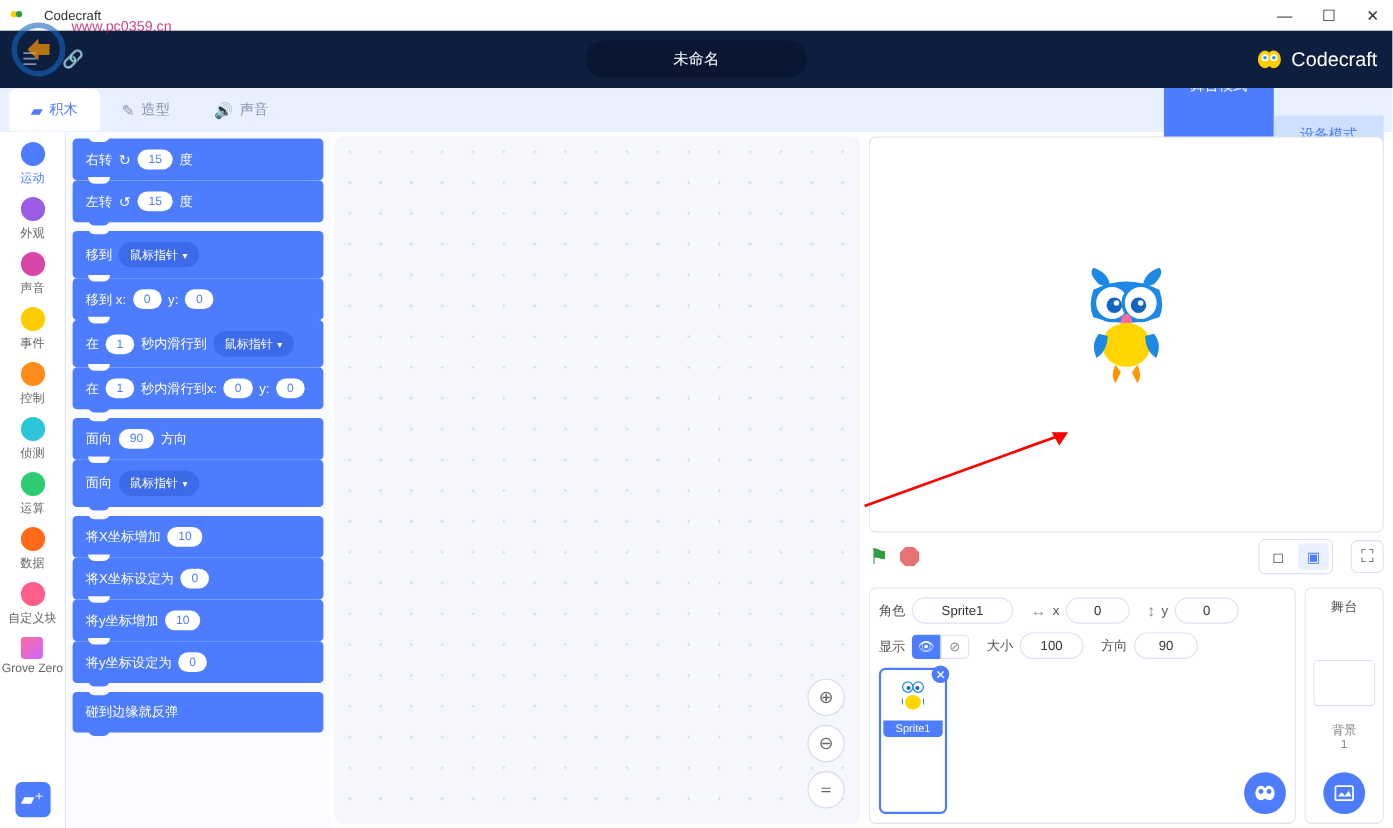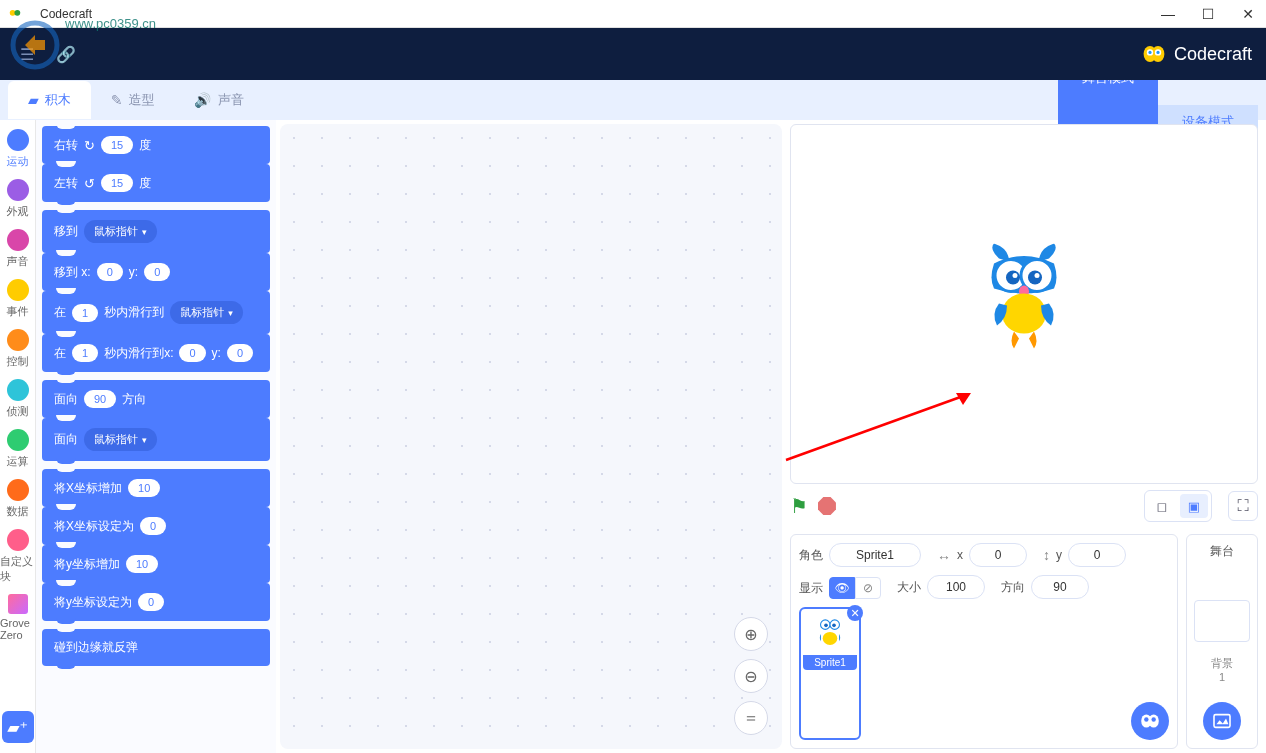--- a/index.html
+++ b/index.html
@@ -6,42 +6,42 @@
 body { background: #fff; overflow: hidden; width: 1266px; height: 753px; }
 
 .titlebar { height: 28px; background: #fff; display: flex; align-items: center; padding: 0 8px; border-bottom: 1px solid #e0e0e0; }
 .titlebar-title { font-size: 12px; color: #333; margin-left: 18px; }
 .titlebar-icon { width: 14px; height: 14px; }
 .win-controls { margin-left: auto; display: flex; gap: 20px; font-size: 14px; color: #333; }
 .win-btn { width: 20px; text-align: center; cursor: pointer; }
 
 .watermark { position: absolute; top: 20px; left: 10px; z-index: 1000; pointer-events: none; }
 .watermark-text { font-size: 28px; font-weight: bold; color: #1565c0; opacity: 0.7; }
-.watermark-url { font-size: 13px; color: #0f766e; opacity: 0.8; margin-top: -4px; margin-left: 55px; }
+.watermark-url { font-size: 13px; color: #be185d; opacity: 0.8; margin-top: -4px; margin-left: 55px; }
 .watermark-logo { position: absolute; top: 0; left: 0; width: 50px; height: 50px; }
 
 .topbar { height: 52px; background: #0e1e3f; display: flex; align-items: center; padding: 0 14px; position: relative; }
 .topbar-left { display: flex; gap: 10px; align-items: center; }
 .topbar-icon { color: #7a8db3; font-size: 16px; cursor: pointer; padding: 6px; }
 .project-name { position: absolute; left: 50%; transform: translateX(-50%); background: #0a1733; color: #fff; padding: 8px 80px; border-radius: 18px; font-size: 14px; }
 .brand { margin-left: auto; display: flex; align-items: center; gap: 8px; color: #fff; font-size: 18px; font-weight: 500; }
 .brand-icon { width: 24px; height: 20px; }
 
 .tabs-row { height: 40px; background: #e8f0ff; display: flex; align-items: center; padding: 0 8px; }
 .tab { display: flex; align-items: center; gap: 6px; padding: 10px 20px; font-size: 13px; color: #8a94b0; cursor: pointer; border-radius: 6px 6px 0 0; }
 .tab.active { background: #fff; color: #4d7cff; }
 .tab-icon { font-size: 14px; }
 .mode-tabs { margin-left: auto; display: flex; border-radius: 6px; overflow: hidden; }
 .mode-tab { padding: 8px 24px; font-size: 13px; cursor: pointer; }
 .mode-tab.active { background: #4d7cff; color: #fff; }
 .mode-tab.inactive { background: #cfe0ff; color: #4d7cff; margin-top: 44px; }
 
 .main { display: flex; height: calc(753px - 28px - 52px - 40px); }
 
-.categories { width: 36px; background: #fff; border-right: 1px solid #e8e8e8; display: flex; flex-direction: column; align-items: center; padding-top: 6px; gap: 4px; }
+.categories { width: 60px; background: #fff; border-right: 1px solid #e8e8e8; display: flex; flex-direction: column; align-items: center; padding-top: 6px; gap: 4px; }
 .cat { display: flex; flex-direction: column; align-items: center; gap: 3px; cursor: pointer; padding: 3px 0; }
 .cat-circle { width: 22px; height: 22px; border-radius: 50%; }
 .cat-label { font-size: 11px; color: #666; }
 .cat.active .cat-label { color: #4d7cff; }
 .cat-square { width: 20px; height: 20px; background: linear-gradient(135deg,#ff6b9d,#c969ff); border-radius: 3px; }
 .add-ext { width: 32px; height: 32px; background: #4d7cff; border-radius: 6px; display: flex; align-items: center; justify-content: center; color: #fff; margin-top: auto; margin-bottom: 10px; cursor: pointer; }
 
 .blocks-panel { width: 240px; background: #fafbff; padding: 6px; overflow-y: auto; display: flex; flex-direction: column; gap: 0; }
 .block { background: #4d7cff; color: #fff; border-radius: 4px; padding: 10px 12px; font-size: 12px; display: flex; align-items: center; gap: 6px; flex-wrap: wrap; cursor: grab; position: relative; }
 .block::before { content: ""; position: absolute; top: -3px; left: 14px; width: 20px; height: 6px; background: #fafbff; border-radius: 0 0 8px 8px; }
@@ -115,20 +115,21 @@
       <path d="M15 25 L25 15 L25 20 L35 20 L35 30 L25 30 L25 35 Z" fill="#ff9800" opacity="0.7"></path>
     </svg>
   <div class="watermark-url">www.pc0359.cn</div>
 </div>
 
 <div class="topbar">
   <div class="topbar-left">
     <span class="topbar-icon">☰</span>
     <span class="topbar-icon">🔗</span>
   </div>
+  <div class="project-name">未命名</div>
   <div class="brand">
     <svg class="brand-icon" viewBox="0 0 30 24">
         <ellipse cx="10" cy="12" rx="8" ry="10" fill="#ffcc00"></ellipse>
         <ellipse cx="20" cy="12" rx="8" ry="10" fill="#ffcc00"></ellipse>
         <circle cx="10" cy="10" r="4" fill="#fff"></circle>
         <circle cx="20" cy="10" r="4" fill="#fff"></circle>
         <circle cx="10" cy="10" r="2" fill="#2196f3"></circle>
         <circle cx="20" cy="10" r="2" fill="#2196f3"></circle>
       </svg>
     <span>Codecraft</span>

